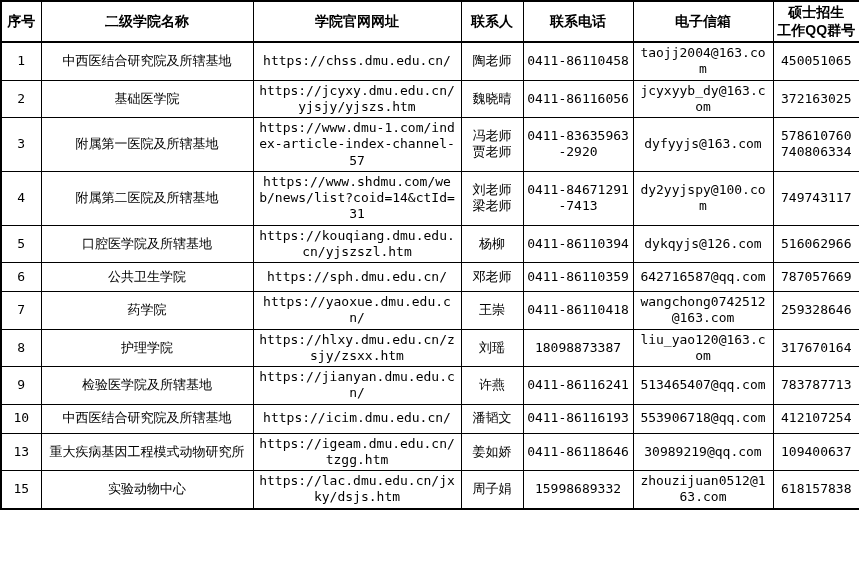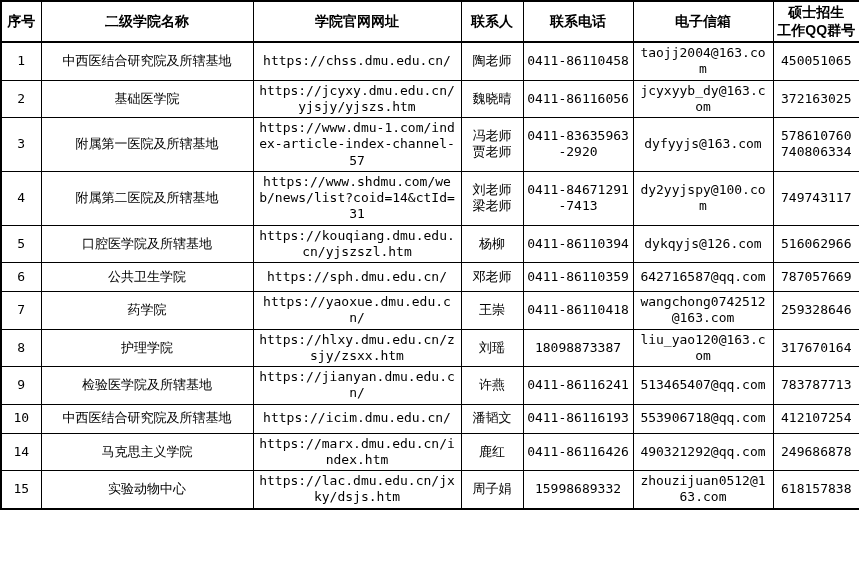--- a/index.html
+++ b/index.html
@@ -183,30 +183,30 @@
     <td class="cname">中西医结合研究院及所辖基地</td>
     <td class="mono">https://icim.dmu.edu.cn/</td>
     <td class="cname">潘韬文</td>
     <td class="mono">0411-86116193</td>
     <td class="mono">553906718@qq.com</td>
     <td class="mono">412107254</td>
   </tr>
 
 
 
-
-  <tr>
-    <td class="mono">14</td>
-    <td class="cname">马克思主义学院</td>
-    <td class="mono">https://marx.dmu.edu.cn/index.htm</td>
-    <td class="cname">鹿红</td>
-    <td class="mono">0411-86116426</td>
-    <td class="mono">490321292@qq.com</td>
-    <td class="mono">249686878</td>
-  </tr>
+  <tr>
+    <td class="mono">13</td>
+    <td class="cname">重大疾病基因工程模式动物研究所</td>
+    <td class="mono">https://igeam.dmu.edu.cn/tzgg.htm</td>
+    <td class="cname">姜如娇</td>
+    <td class="mono">0411-86118646</td>
+    <td class="mono">30989219@qq.com</td>
+    <td class="mono">109400637</td>
+  </tr>
+
 
   <tr>
     <td class="mono">15</td>
     <td class="cname">实验动物中心</td>
     <td class="mono">https://lac.dmu.edu.cn/jxky/dsjs.htm</td>
     <td class="cname">周子娟</td>
     <td class="mono">15998689332</td>
     <td class="mono">zhouzijuan0512@163.com</td>
     <td class="mono">618157838</td>
   </tr>

